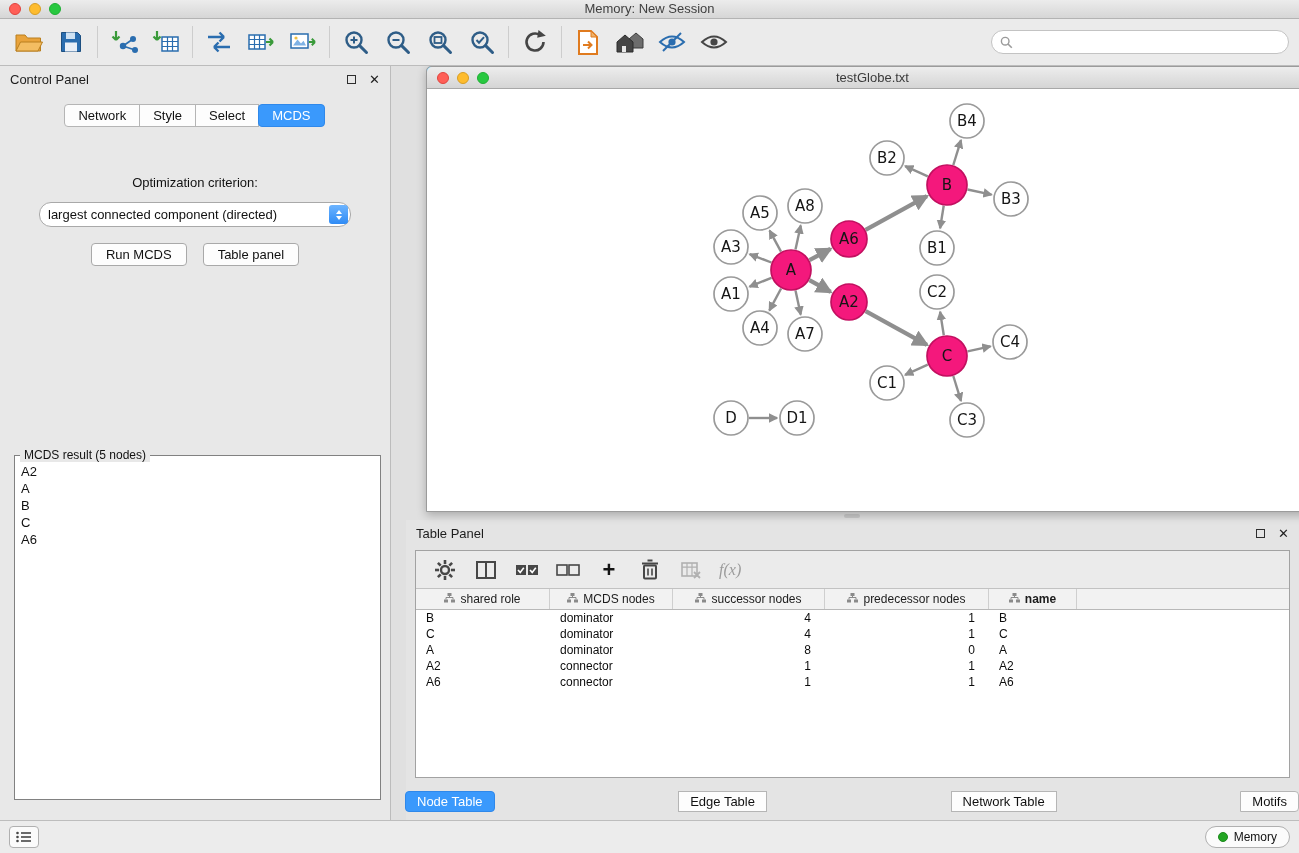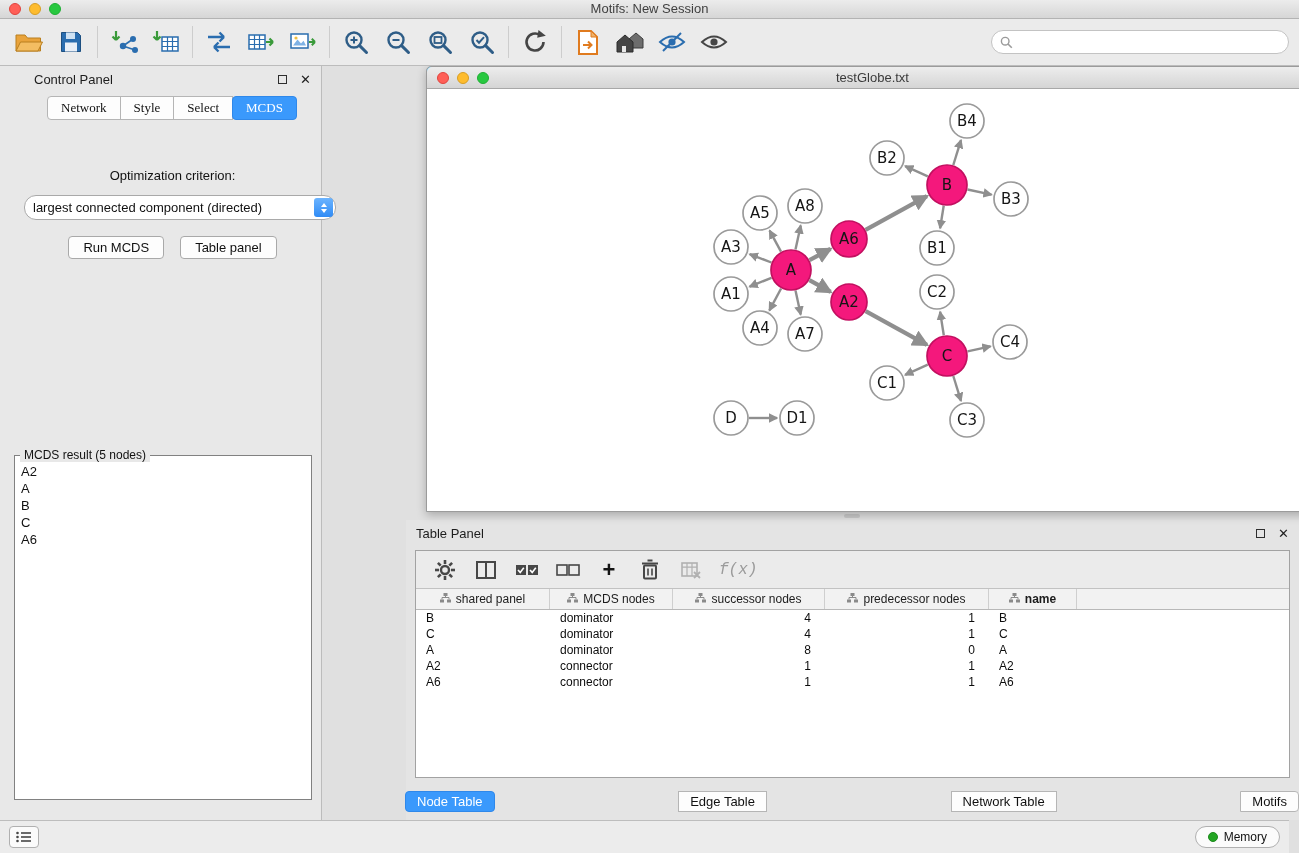--- a/index.html
+++ b/index.html
@@ -21,27 +21,27 @@
   .toolbar { position:absolute; top:19px; left:0; right:0; height:47px; background:#ebebeb;
     border-bottom:1px solid #bcbcbc; display:flex; align-items:center; padding-left:8px; z-index:29; }
   .tb-btn { width:42px; height:42px; display:flex; align-items:center; justify-content:center; border-radius:4px; }
   .tb-sep { width:1px; height:32px; background:#cdcdcd; margin:0 5px; }
   .search-wrap { position:absolute; right:10px; top:11px; width:298px; height:24px; border:1px solid #c3c3c3;
     border-radius:12px; background:#fff; display:flex; align-items:center; padding-left:8px; }
   .search-wrap input { border:none; outline:none; flex:1; font-size:13px; background:transparent; height:20px;
     font-family:"Liberation Sans",sans-serif; }
 
   
-  .control-panel { position:absolute; left:0; top:66px; width:322px; bottom:33px; background:#e8e8e8;
-    border-right:1px solid #bcbcbc;padding-left:24px; }
+  .control-panel { position:absolute; left:0; top:66px; width:391px; bottom:33px; background:#e8e8e8;
+    border-right:1px solid #bcbcbc; }
   .panel-header { height:26px; display:flex; align-items:center; padding:0 10px; font-size:13px; color:#1d1d1d; }
   .panel-header .spacer { flex:1; }
   .float-icon { width:9px; height:9px; border:1.5px solid #2e2e2e; margin-right:13px; }
   .close-x { font-size:13px; font-weight:bold; color:#1d1d1d; line-height:13px; }
-  .cp-tabs { display:flex; justify-content:center; margin-top:4px;font-family:Liberation Serif, serif; }
+  .cp-tabs { display:flex; justify-content:center; margin-top:12px; }
   .cp-tab { font-size:13px; padding:3px 13px; background:#fdfdfd; border:1px solid #b5b5b5; margin-left:-1px; color:#111; }
   .cp-tab:first-child { border-radius:4px 0 0 4px; }
   .cp-tab:last-child { border-radius:0 4px 4px 0; }
   .cp-tab.active { background:#3a99fc; color:#fff; border-color:#2f88ea; border-radius:4px; }
   .opt-label { text-align:center; font-size:13px; margin-top:48px; color:#111; }
   .criterion-select { position:relative; margin:12px auto 0; width:312px; height:25px; background:#fff;
     border:1px solid #a9a9a9; border-radius:12px; font-size:13px; display:flex; align-items:center; padding-left:8px; color:#111; }
   .select-stepper { position:absolute; right:2px; top:2px; bottom:2px; width:19px;
     background:linear-gradient(#6cb4ff,#2f8bf5); border-radius:3px; display:flex; flex-direction:column;
     align-items:center; justify-content:center; gap:2px; }
@@ -67,58 +67,58 @@
   .resize-grip { position:absolute; right:1px; bottom:1px; }
 
   
   .table-panel { position:absolute; left:406px; top:520px; right:0; bottom:33px; background:#e4e4e4; }
   .table-container { position:absolute; left:9px; right:9px; top:30px; bottom:42px; background:#fff;
     border:1px solid #a2a2a2; display:flex; flex-direction:column; }
   .table-toolbar { height:38px; background:#ebebeb; border-bottom:1px solid #c2c2c2; display:flex;
     align-items:center; gap:15px; padding-left:16px; }
   .tt-btn { display:flex; align-items:center; justify-content:center; width:26px; height:26px; }
   .plus-glyph { font-size:22px; font-weight:bold; color:#141414; line-height:22px; }
-  .fx-label { font-family:Liberation Mono, monospace; font-style:italic; font-size:16px; color:#9b9b9b; }
+  .fx-label { font-family:Liberation Serif, serif; font-style:italic; font-size:16px; color:#9b9b9b; }
   .disabled-ico { opacity:0.45; }
   .table-head { display:flex; height:21px; background:#f2f2f2; border-bottom:1px solid #b8b8b8; }
   .th { display:flex; align-items:center; justify-content:center; gap:5px; border-right:1px solid #cfcfcf;
     font-size:12px; color:#1c1c1c; overflow:hidden; white-space:nowrap; }
   .th-filler { border-right:none; }
   .table-body { flex:1; overflow:hidden; }
   .tr { display:flex; height:16px; }
   .td { font-size:12px; line-height:16px; padding-left:10px; color:#0c0c0c; overflow:hidden; white-space:nowrap; }
   .td.num { text-align:right; padding-right:14px; padding-left:0; }
   .bottom-tabs { position:absolute; bottom:8px; left:0; right:0; display:flex; justify-content:space-between; }
   .bt-tab { font-size:13px; padding:2px 11px; background:#fdfdfd; border:1px solid #b5b5b5; margin-left:-1px; color:#111; }
   .bt-tab:first-child { border-radius:4px 0 0 4px; }
   .bt-tab:last-child { border-radius:0 4px 4px 0; }
   .bt-tab.active { background:#3a99fc; color:#fff; border-color:#2f88ea; border-radius:4px; }
 
   
-  .statusbar { position:absolute; left:0; right:10px; bottom:0; height:33px; background:#ececec; border-top:1px solid #bdbdbd; }
+  .statusbar { position:absolute; left:0; right:0; bottom:0; height:33px; background:#ececec; border-top:1px solid #bdbdbd; }
   .list-btn { position:absolute; left:9px; top:5px; width:30px; height:22px; background:#fbfbfb;
     border:1px solid #b0b0b0; border-radius:4px; display:flex; align-items:center; justify-content:center; }
   .memory-btn { position:absolute; right:9px; top:5px; height:22px; border:1px solid #b0b0b0; border-radius:11px;
     background:#fbfbfb; display:flex; align-items:center; gap:6px; padding:0 12px; font-size:12px; color:#111; }
   .memory-dot { width:10px; height:10px; border-radius:50%; background:#23a523; border:1px solid #1d8a1d; }
 
   .h-divider-handle { position:absolute; left:844px; top:514px; width:16px; height:4px; border-radius:2px; background:#c9c9c9; }
 </style>
 </head>
 <body>
 
 <div class="app">
 
   <div class="main-titlebar">
     <div class="traffic">
       <div class="light red"></div>
       <div class="light yellow"></div>
       <div class="light green"></div>
     </div>
-    <div class="main-title">Motifs: New Session</div>
+    <div class="main-title">Memory: New Session</div>
   </div>
 
   <div class="toolbar">
     <div class="tb-btn">
       <svg width="30" height="24" viewBox="0 0 30 24">
         <path d="M2 5 h9 l2.5 3 h13 v13 H2 z" fill="#e9a33b" stroke="#b97f1f"></path>
         <path d="M2 21 l4.5 -9 h22 l-4.5 9 z" fill="#f3bd62" stroke="#b97f1f"></path>
       </svg>
     </div>
     <div class="tb-btn">
@@ -431,21 +431,21 @@
         </span>
       </div>
       <div class="table-head" id="table-head">
           <div class="th" style="width: 134px;">
             <span class="th-icon"><svg width="11" height="10" viewBox="0 0 11 10">
                 <rect x="3.5" y="0" width="4" height="3" fill="#8a8a8a"></rect>
                 <rect x="0" y="6.5" width="4" height="3" fill="#8a8a8a"></rect>
                 <rect x="7" y="6.5" width="4" height="3" fill="#8a8a8a"></rect>
                 <path d="M5.5 3 v1.5 M2 6.5 V4.5 h7 v2" stroke="#8a8a8a" fill="none"></path>
               </svg></span>
-            <span class="th-label">shared panel</span>
+            <span class="th-label">shared role</span>
           </div>
           <div class="th" style="width: 123px;">
             <span class="th-icon"><svg width="11" height="10" viewBox="0 0 11 10">
                 <rect x="3.5" y="0" width="4" height="3" fill="#8a8a8a"></rect>
                 <rect x="0" y="6.5" width="4" height="3" fill="#8a8a8a"></rect>
                 <rect x="7" y="6.5" width="4" height="3" fill="#8a8a8a"></rect>
                 <path d="M5.5 3 v1.5 M2 6.5 V4.5 h7 v2" stroke="#8a8a8a" fill="none"></path>
               </svg></span>
             <span class="th-label">MCDS nodes</span>
           </div>

